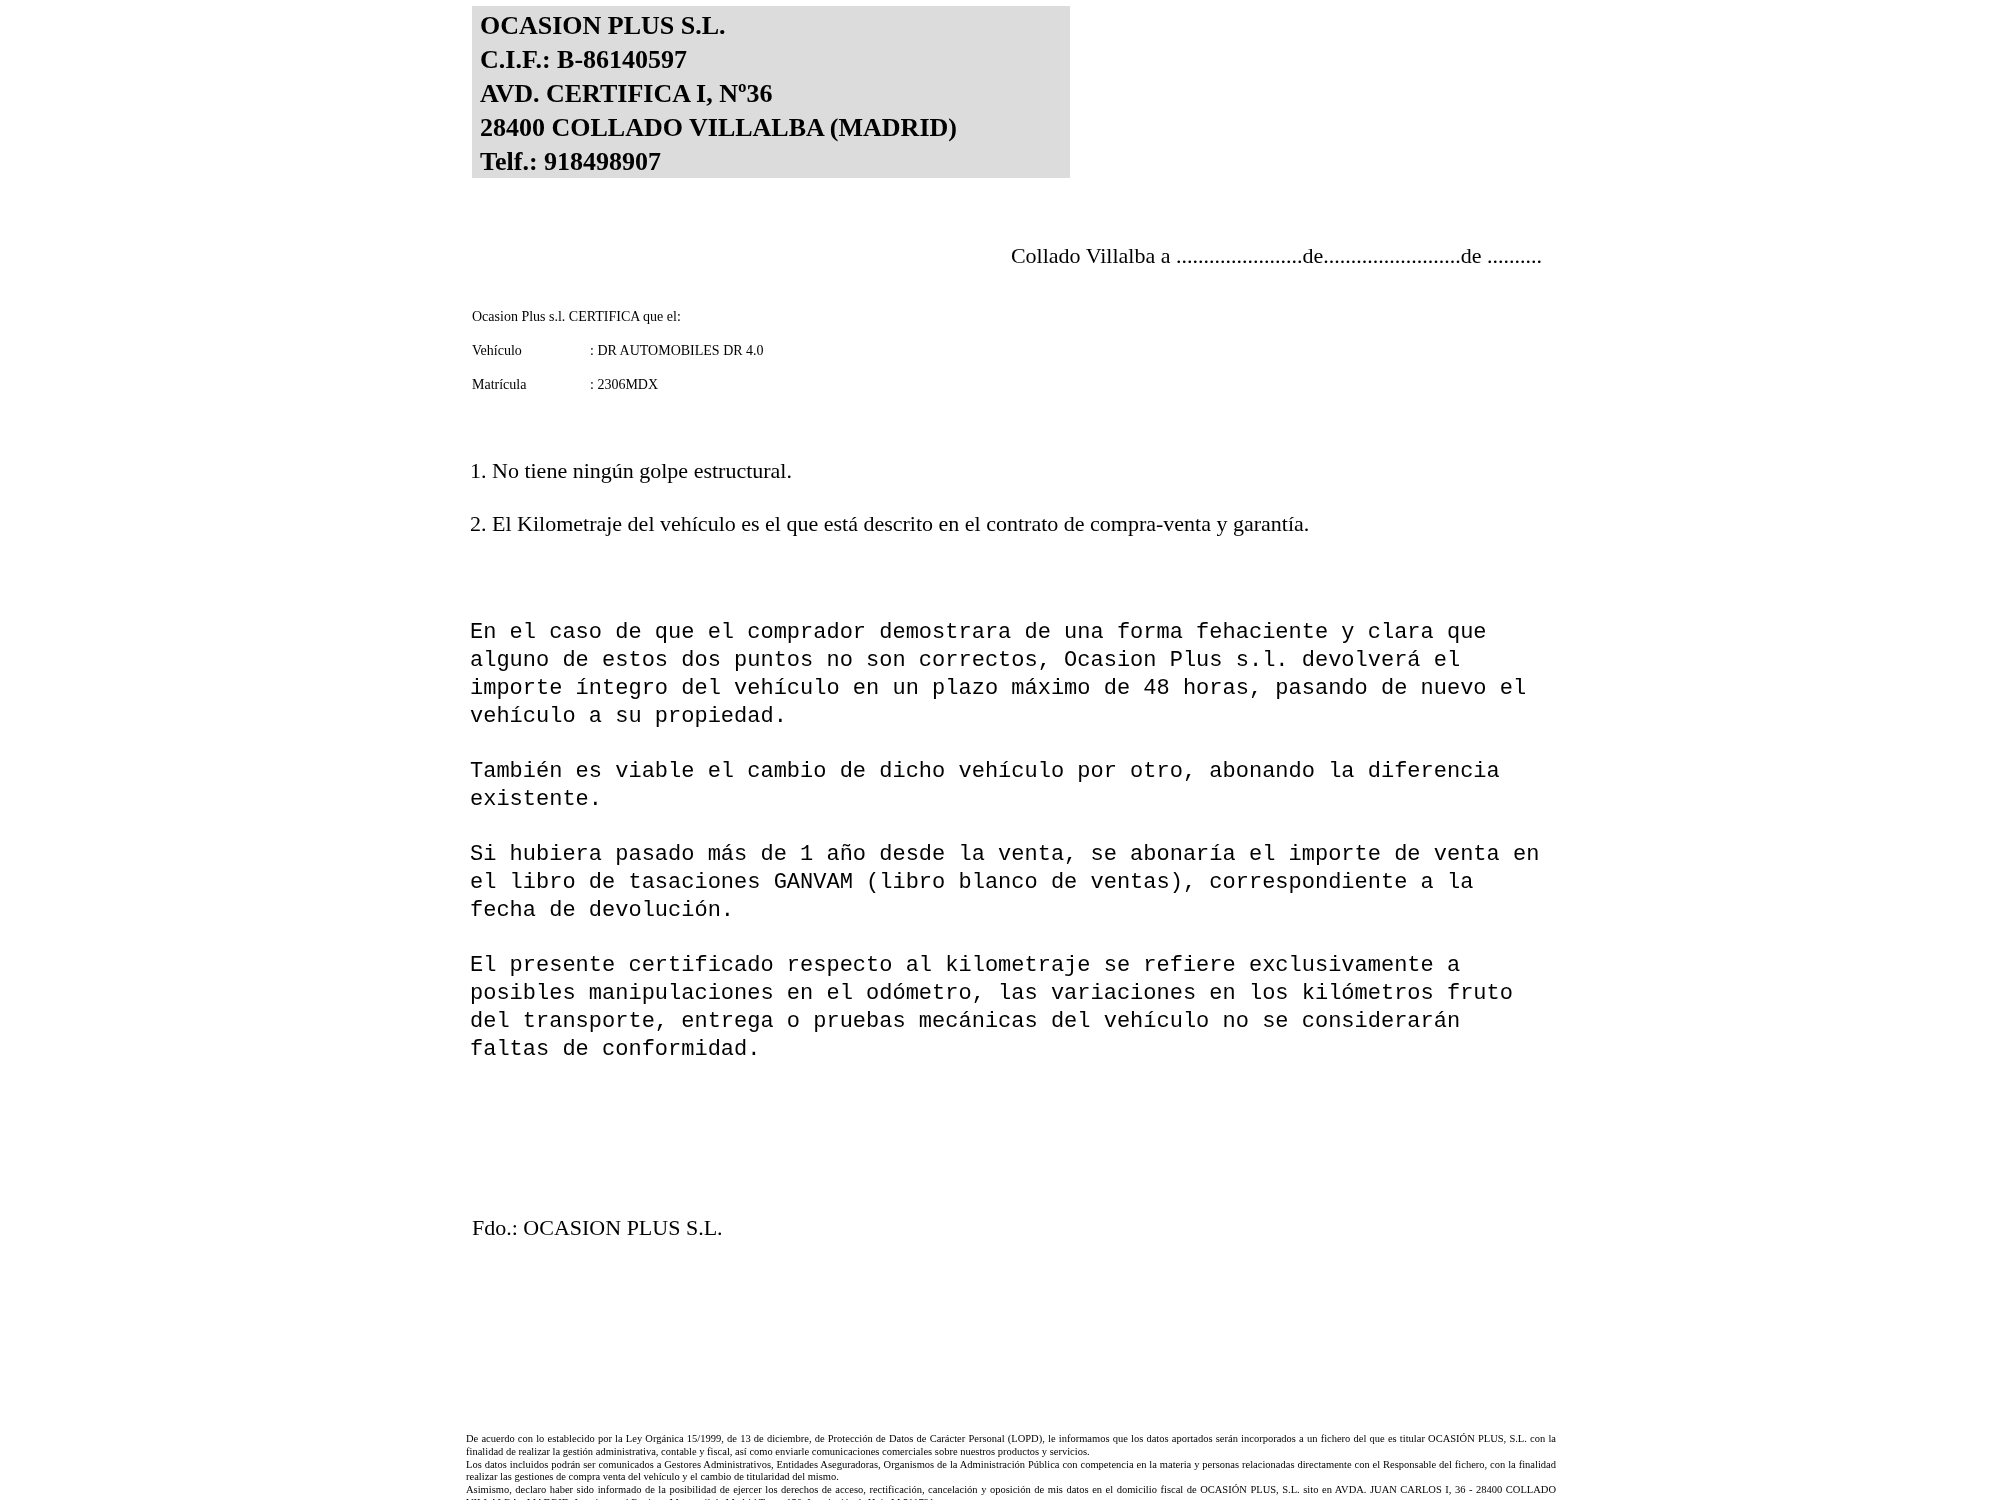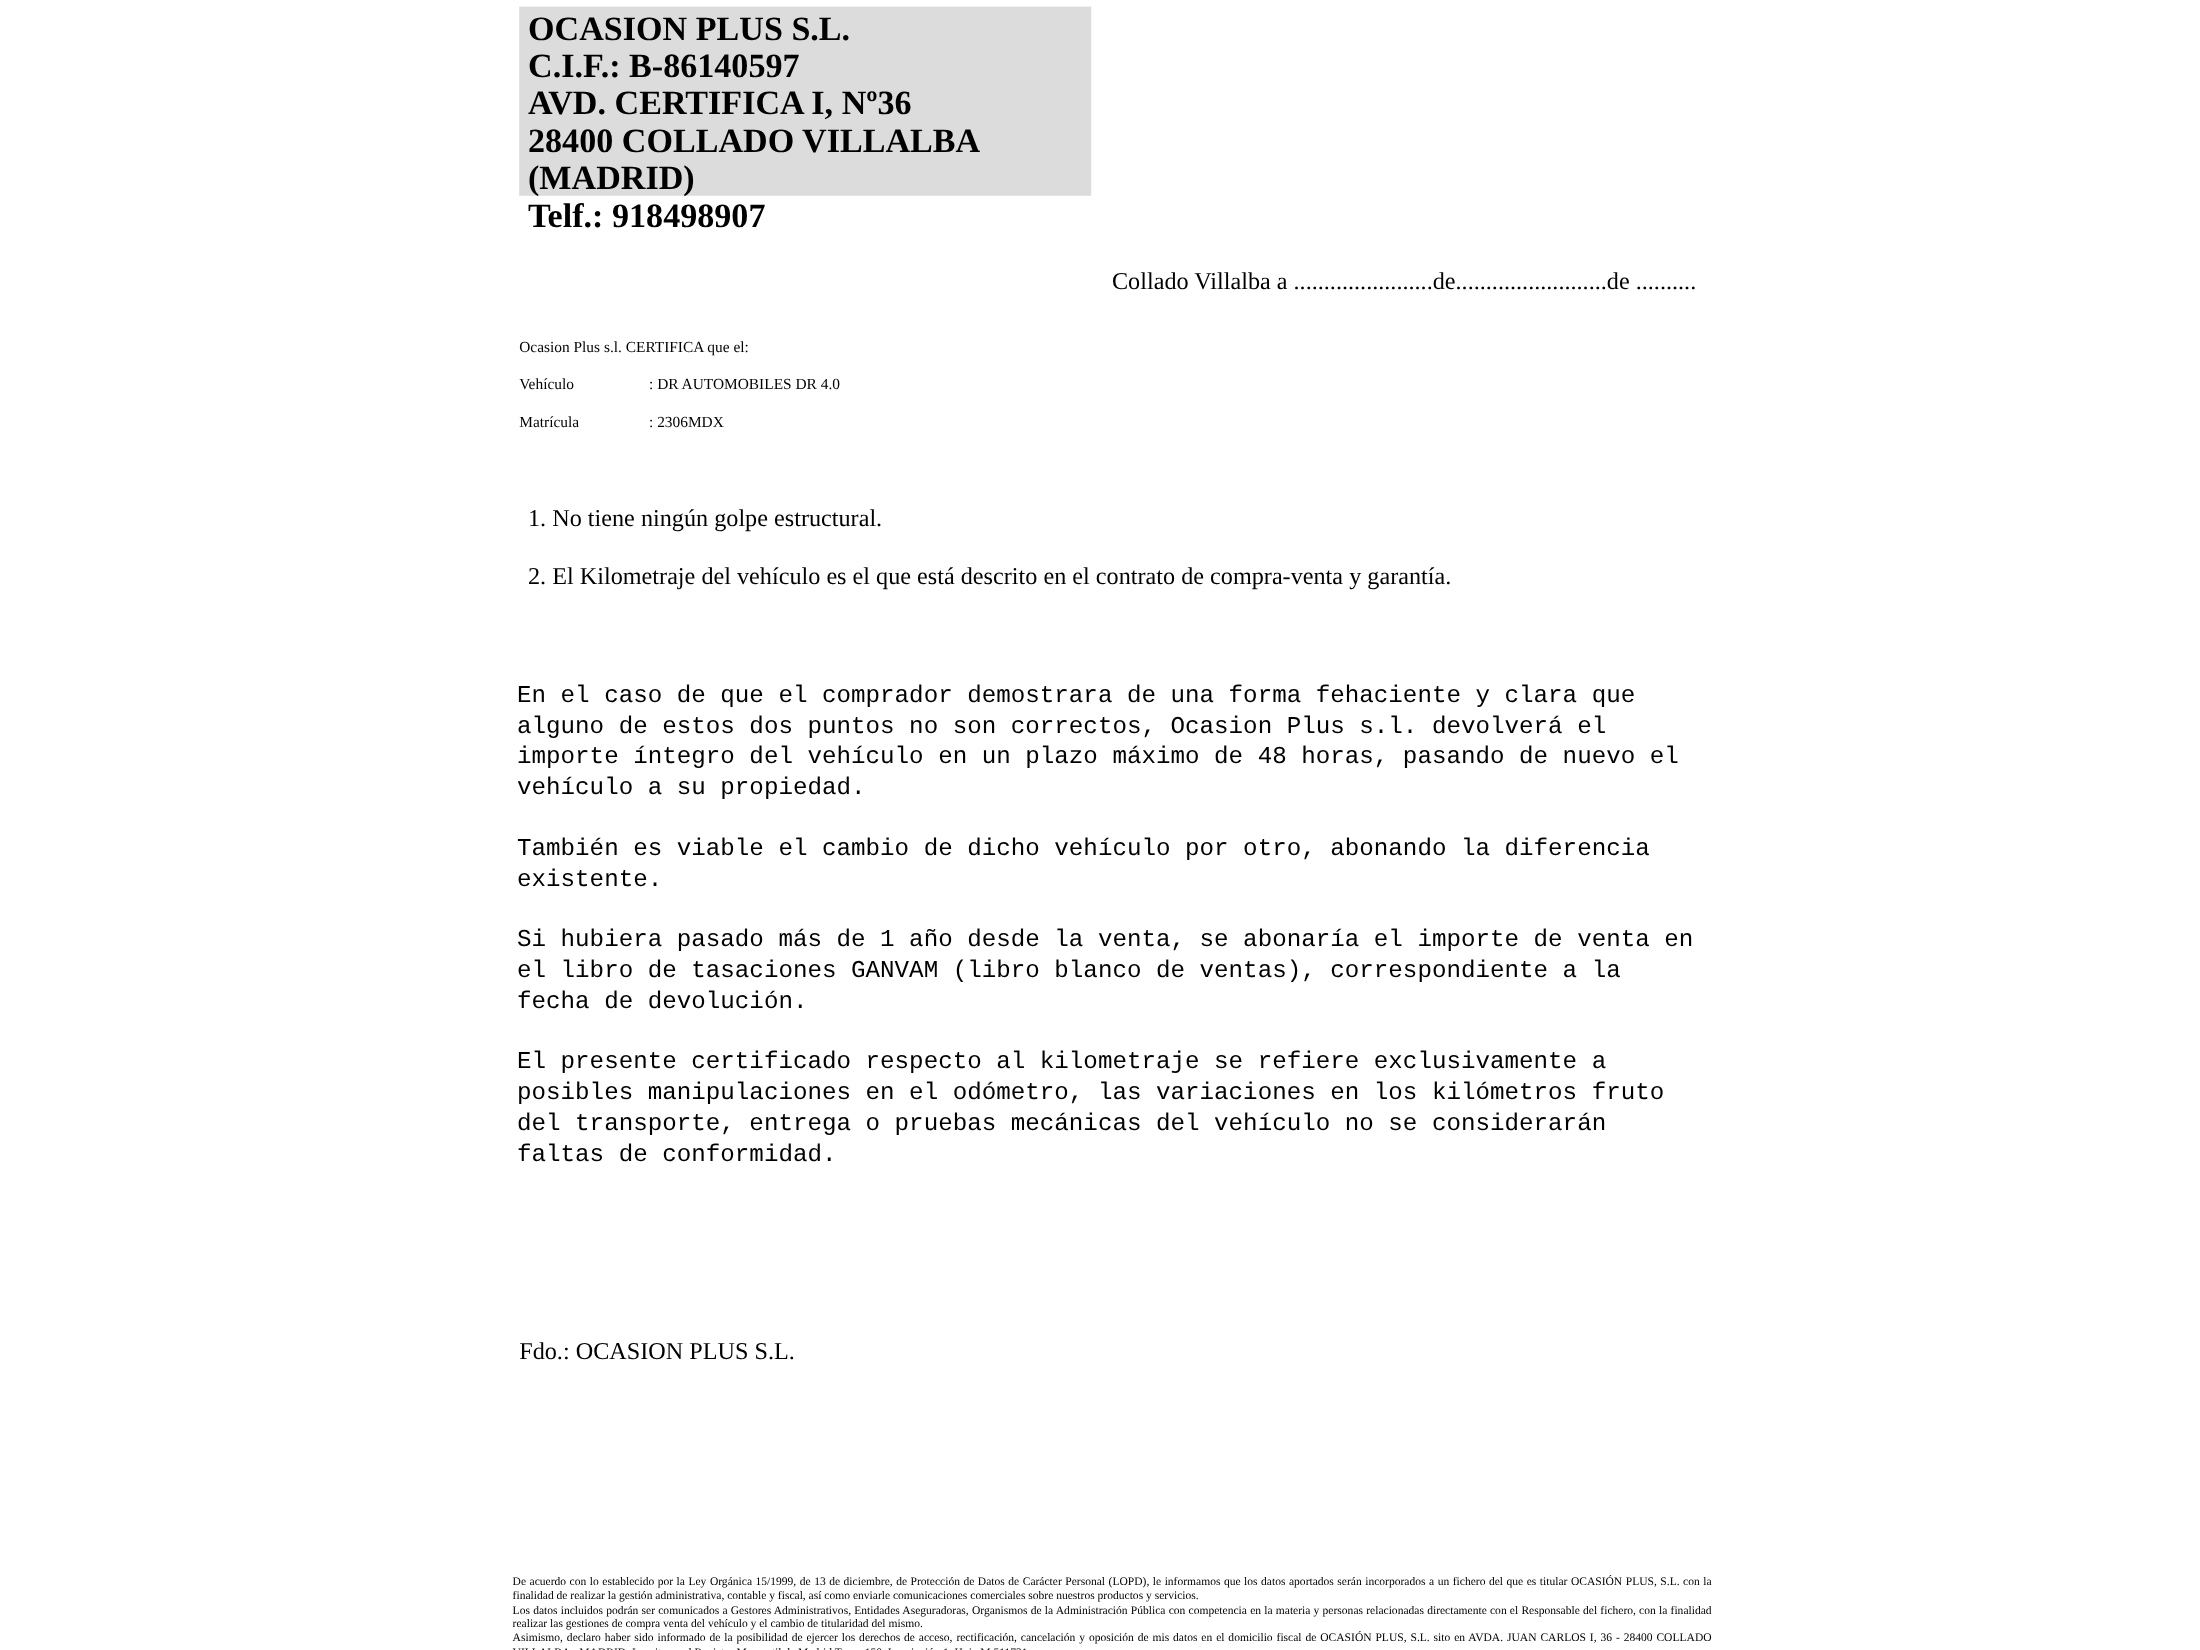--- a/index.html
+++ b/index.html
@@ -13,27 +13,27 @@
     height: 1500px;
     background: #ffffff;
     color: #000000;
     font-family: "Liberation Serif", serif;
     overflow: hidden;
   }
   .letterhead {
     position: absolute;
     left: 472px;
     top: 6px;
-    width: 520px;
+    width: 598px;
     height: 172px;
     background: #dcdcdc;
     box-sizing: border-box;
     padding: 3px 10px 0 8px;
     font-weight: bold;
-    font-size: 31px;
+    font-size: 26px;
     line-height: 34px;
   }
   .date-line {
     position: absolute;
     left: 470px;
     top: 242px;
     width: 1072px;
     text-align: right;
     font-size: 22px;
     line-height: 28px;
@@ -46,21 +46,21 @@
     font-size: 14px;
     line-height: 34px;
   }
   .field-row .label {
     display: inline-block;
     width: 118px;
   }
   .u { }
   .points {
     position: absolute;
-    left: 480px;
+    left: 470px;
     top: 457px;
     width: 1080px;
     font-size: 22px;
     line-height: 28px;
   }
   .points p { margin: 0 0 25px 0; }
   .body-paragraphs {
     position: absolute;
     left: 470px;
     top: 619px;

